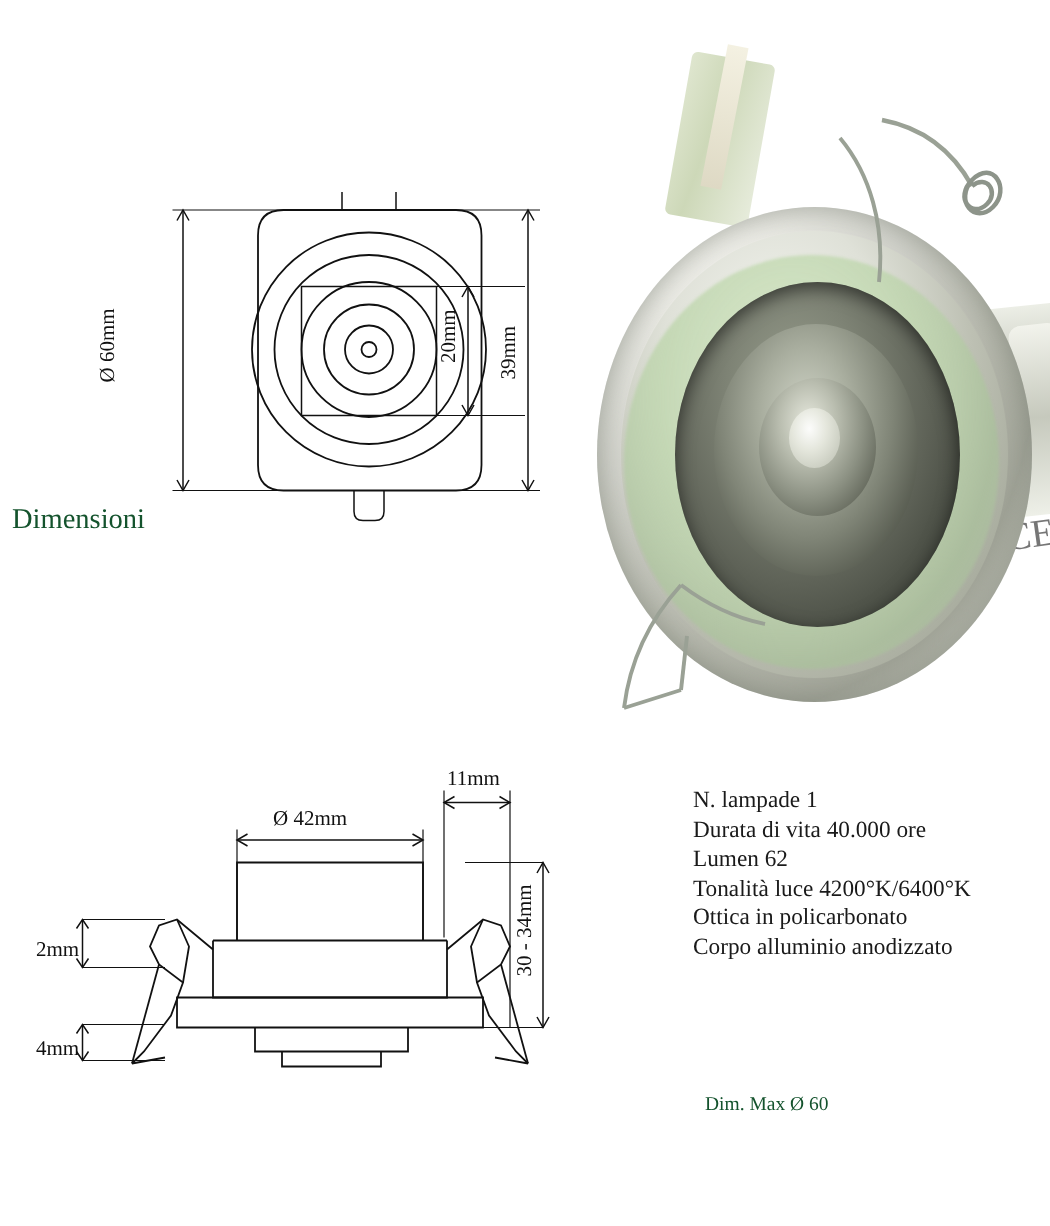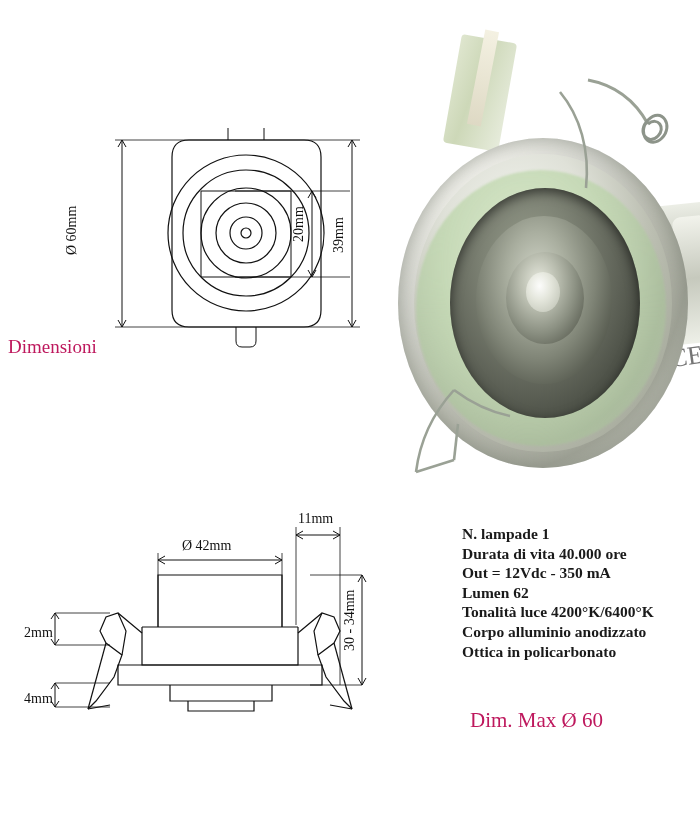--- a/index.html
+++ b/index.html
@@ -7,21 +7,21 @@
     width:700px;height:817px;
     background:#ffffff;
     font-family:"Liberation Serif", serif;
     color:#1a1a1a;
     position:relative;
     overflow:hidden;
   }
   .canvas{position:absolute;left:0;top:0;width:700px;height:817px;}
 
   
-  .lbl{position:absolute;font-family:"Liberation Serif", serif;color:#be185d;white-space:nowrap;}
+  .lbl{position:absolute;font-family:"Liberation Serif", serif;color:#14532d;white-space:nowrap;}
 
   
   #topDrawing{position:absolute;left:60px;top:95px;width:400px;height:260px;}
 
   
   #dimensioni{left:8px;top:336px;font-size:19px;}
 
   
   #botDrawing{position:absolute;left:10px;top:505px;width:400px;height:240px;}
 
@@ -90,22 +90,22 @@
     border-radius:4px;
   }
   .wire-strip{
     position:absolute;left:96px;top:10px;width:14px;height:96px;
     background:linear-gradient(180deg,#f4f1e2,#ded9c4);
     transform:rotate(11deg);
   }
 
   
   #specs{position:absolute;left:462px;top:524px;width:238px;font-size:15.5px;line-height:19.6px;}
-  #specs div{white-space:nowrap;font-weight:bold;}
-  #dimmax{position:absolute;left:470px;top:708px;font-size:21px;}
+  #specs div{white-space:nowrap;}
+  #dimmax{position:absolute;left:470px;top:728px;font-size:13px;}
 
   svg{overflow:visible;}
   .ln{stroke:#111;stroke-width:1;fill:none;}
   .ln2{stroke:#111;stroke-width:1.2;fill:none;}
   .thin{stroke:#111;stroke-width:.8;fill:none;}
   .txt{font-family:"Liberation Serif", serif;font-size:14px;fill:#111;}
 </style>
 </head>
 <body>
 
@@ -237,22 +237,21 @@
       <path d="M74 370 C90 382 110 392 130 396" stroke="#9aa195" stroke-width="2.6" fill="none"></path>
       <path d="M74 370 C54 392 40 420 36 452" stroke="#9aa195" stroke-width="2.6" fill="none"></path>
       <path d="M36 452 L74 440" stroke="#9aa195" stroke-width="2.6" fill="none"></path>
       <path d="M74 440 L78 404" stroke="#9aa195" stroke-width="2.6" fill="none"></path>
     </svg>
   </div>
 
   <div id="specs">
     <div>N. lampade 1</div>
     <div>Durata di vita 40.000 ore</div>
-    <div>Out = 12Vdc - 350 mA</div>
     <div>Lumen 62</div>
     <div>Tonalità luce 4200°K/6400°K</div>
+    <div>Ottica in policarbonato</div>
     <div>Corpo alluminio anodizzato</div>
-    <div>Ottica in policarbonato</div>
   </div>
 
   <div class="lbl" id="dimmax">Dim. Max   Ø  60</div>
 
 </div>
 
 </body></html>

